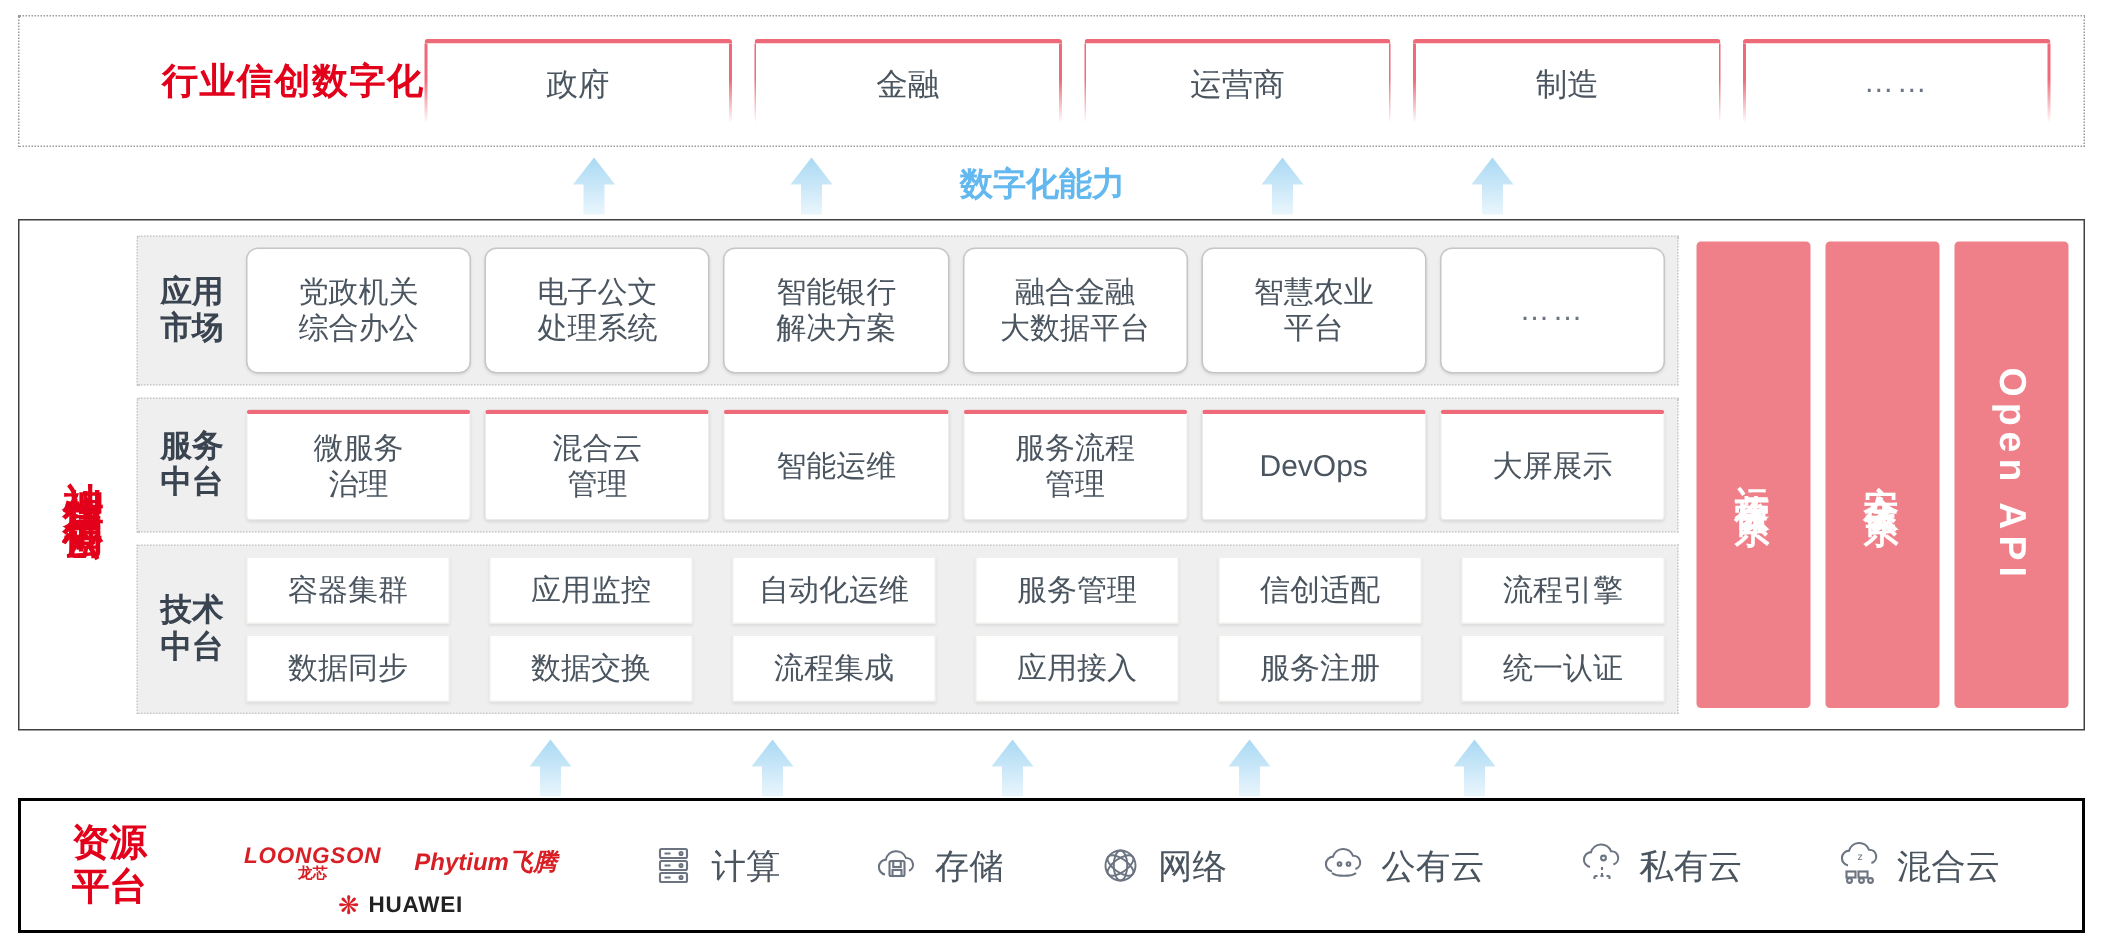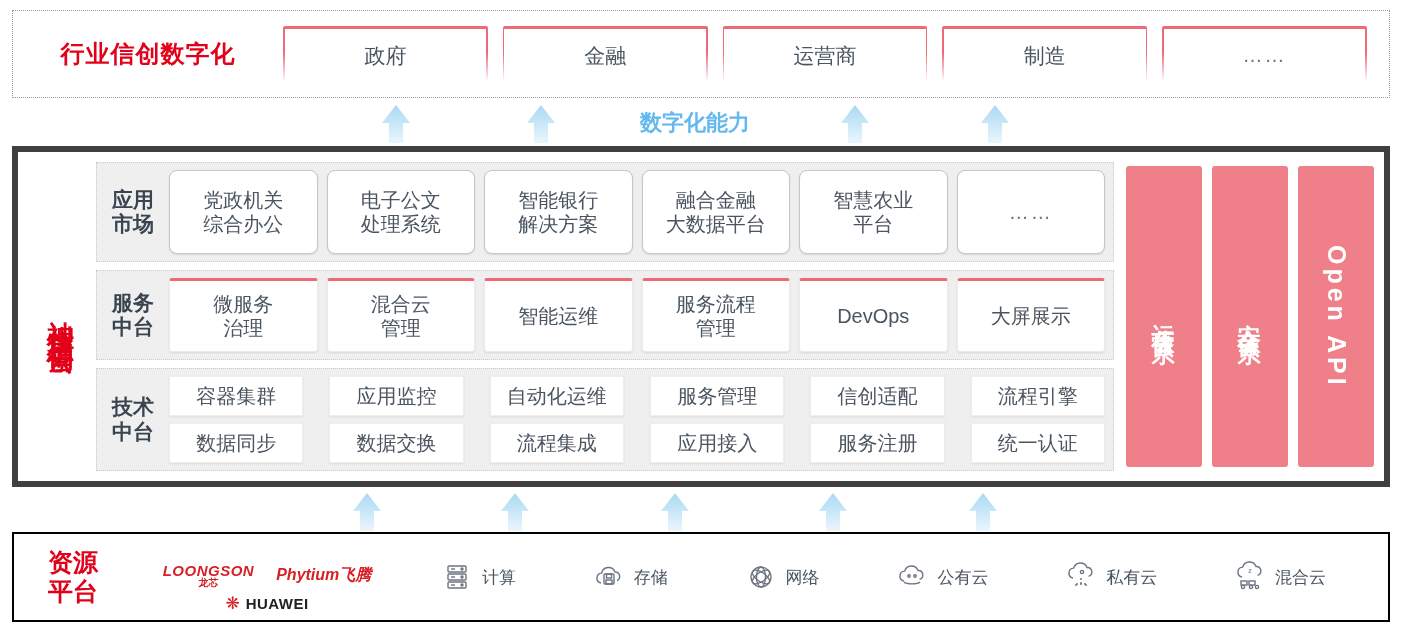--- a/index.html
+++ b/index.html
@@ -12,21 +12,21 @@
   #root { position: relative; width: 1402px; height: 632px; }
 
   
   .industry-band {
     position: absolute; left: 12px; top: 10px;
     width: 1378px; height: 88px;
     border: 1px dotted #9a9a9a;
     display: flex; align-items: center;
   }
   .industry-title {
-    width: 270px; text-align: center;
+    width: 270px; text-align: right;
     color: #e2001a; font-weight: bold; font-size: 24px;
     letter-spacing: 1px;
   }
   .industry-cards { flex: 1; display: flex; gap: 15px; padding-right: 22px; height: 100%; align-items: center;}
   .ind-card {
     flex: 1; height: 56px;
     position: relative;
     display: flex; align-items: center; justify-content: center;
     font-size: 21px; color: #4a5560;
     background: #fff;
@@ -48,21 +48,21 @@
   .arrow svg { display: block; width: 34px; height: 40px; }
   .cap-label {
     position: absolute; top: 6px;
     font-size: 22px; color: #62b8ef; font-weight: bold;
   }
 
   
   .cloud-panel {
     position: absolute; left: 12px; top: 146px;
     width: 1378px; height: 341px;
-    border: 6px solid #404040;
+    border: 1px solid #404040;
     background: #fff;
     display: flex;
   }
   .cloud-title {
     width: 78px; display: flex; align-items: center; justify-content: center;
     padding-left: 6px;
   }
   .cloud-title span {
     color: #e2001a; font-weight: bold; font-size: 27px;
     writing-mode: vertical-rl; text-orientation: upright;
@@ -139,21 +139,21 @@
   .logo-loongson .l2 { color: #d81f26; font-weight: bold; font-size: 10px; }
   .logo-phytium { color: #d81f26; font-weight: bold; font-style: italic; font-size: 16px; }
   .logo-huawei { display: flex; align-items: center; gap: 6px; }
   .logo-huawei .mark { font-size: 17px; color: #d81f26; line-height: 1; }
   .logo-huawei .txt { font-weight: bold; font-size: 15px; color: #222; letter-spacing: .5px; }
 
   .res-items { flex: 1; display: flex; align-items: center; justify-content: space-around; padding-right: 24px; }
   .res-item { display: flex; align-items: center; gap: 8px; }
   .res-item .ico { width: 34px; height: 34px; display: flex; align-items: center; justify-content: center; }
   .res-item .ico svg { width: 32px; height: 32px; }
-  .res-item .lbl { font-size: 17px; color: #4a5560; }
+  .res-item .lbl { font-size: 23px; color: #4a5560; }
 </style>
 </head>
 <body>
 
 <div id="root">
 
   <div class="industry-band">
     <div class="industry-title">行业信创数字化</div>
     <div class="industry-cards">
       <div class="ind-card">

